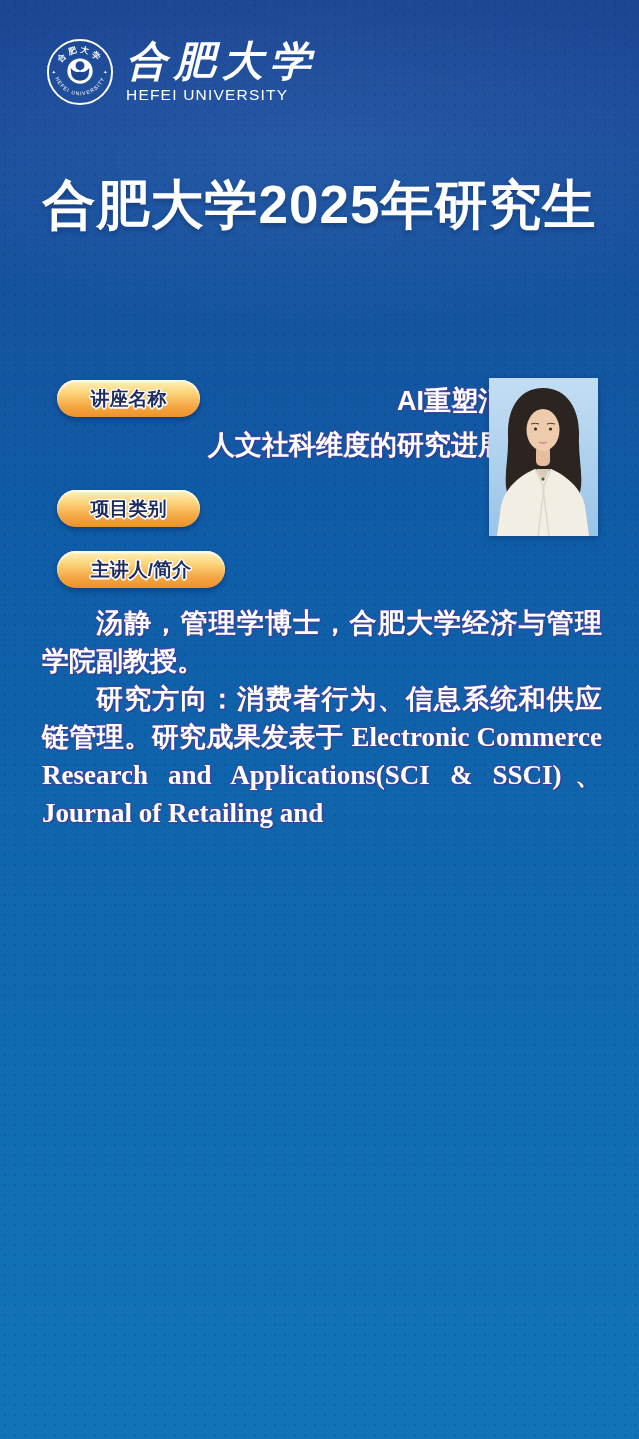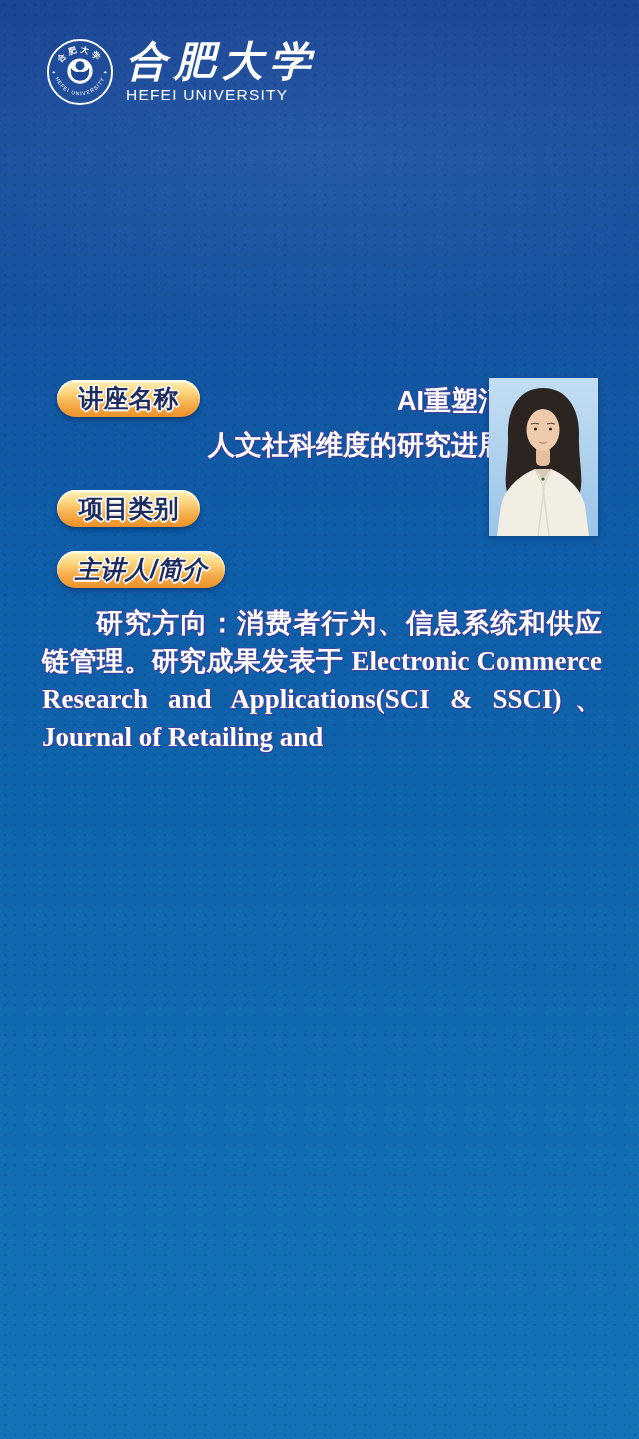--- a/index.html
+++ b/index.html
@@ -34,21 +34,21 @@
   }
   .title-arrows{font-size:24px;letter-spacing:7px;margin-left:14px;vertical-align:4px;}
   
   .pill{
     position:absolute;height:37px;border-radius:19px;
     display:flex;align-items:center;justify-content:center;
     background:linear-gradient(180deg,#fff4bc 0%,#fcd47c 34%,#f5a845 70%,#ee9129 100%);
     box-shadow:0 3px 5px rgba(5,25,70,0.4), inset 0 2px 2px rgba(255,255,255,0.85);
   }
   .pill span{
-    font-size:25px;font-weight:800;color:#1d2b5e;white-space:nowrap;
+    font-size:19px;font-weight:800;color:#1d2b5e;white-space:nowrap;
     text-shadow:-1.5px 0 #fff,1.5px 0 #fff,0 -1.5px #fff,0 1.5px #fff,
                 -1px -1px #fff,1px 1px #fff,-1px 1px #fff,1px -1px #fff;
   }
   
   .value{
     position:absolute;color:#fff;font-weight:700;font-size:27px;white-space:nowrap;
     text-shadow:-1px 0 #4444a0,1px 0 #4444a0,0 -1px #4444a0,0 1px #4444a0,
                 1px 1px 1px rgba(40,40,120,0.7);
   }
   .value .vline{line-height:44px;}
@@ -92,20 +92,21 @@
       <text x="6" y="37" font-size="5" fill="#ffffff">✦</text>
       <text x="59" y="37" font-size="5" fill="#ffffff">✦</text>
     </svg>
     <div class="logo-names">
       <div class="logo-zh">合肥大学</div>
       <div class="logo-en">HEFEI UNIVERSITY</div>
     </div>
   </div>
 
   <div class="title">
+    <div class="title-line1">合肥大学2025年研究生</div>
   </div>
 
   <div class="pill" style="left:57px;top:380px;width:143px;">
     <span>讲座名称</span>
   </div>
   <div class="value" style="left:208px;top:379px;text-align:right;">
     <div class="vline">AI重塑消费：</div>
     <div class="vline">人文社科维度的研究进展分享</div>
   </div>
 
@@ -132,21 +133,22 @@
       <path d="M46,91 L55,110 L49,158" stroke="#ddd6c6" stroke-width="1.4" fill="none"></path>
       <path d="M62,91 L54,110 L60,158" stroke="#ddd6c6" stroke-width="1.4" fill="none"></path>
       <circle cx="54" cy="101" r="1.6" fill="#4a5c3a"></circle>
     </svg>
   </div>
 
   <div class="pill" style="left:57px;top:490px;width:143px;text-align:center;">
     <span>项目类别</span>
   </div>
 
-  <div class="pill" style="left:57px;top:551px;width:168px;font-style:italic;">
+  <div class="pill" style="left:57px;top:551px;width:168px;">
     <span>主讲人/简介</span>
   </div>
 
   <div class="bio">
+    <p>汤静，管理学博士，合肥大学经济与管理学院副教授。</p>
     <p><span>研究方向：消费者行为、信息系统和供应链管理。研究成果发表于 </span><span class="en">Electronic Commerce Research and Applications(SCI &amp; SSCI)、Journal of Retailing and</span></p>
   </div>
 
 </div>
 
 </body></html>

